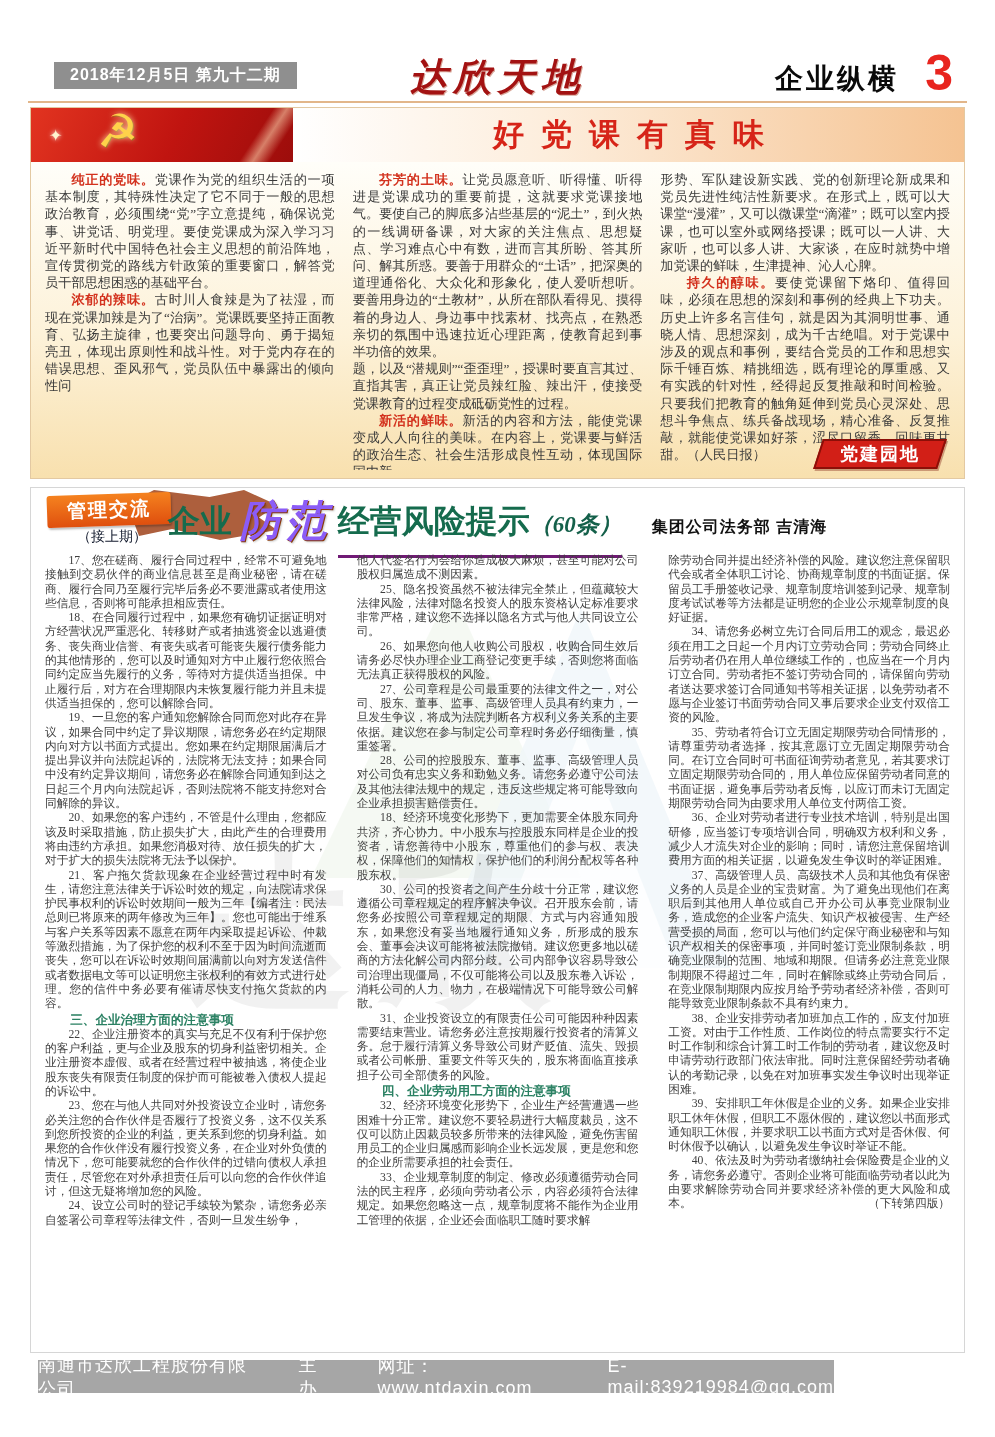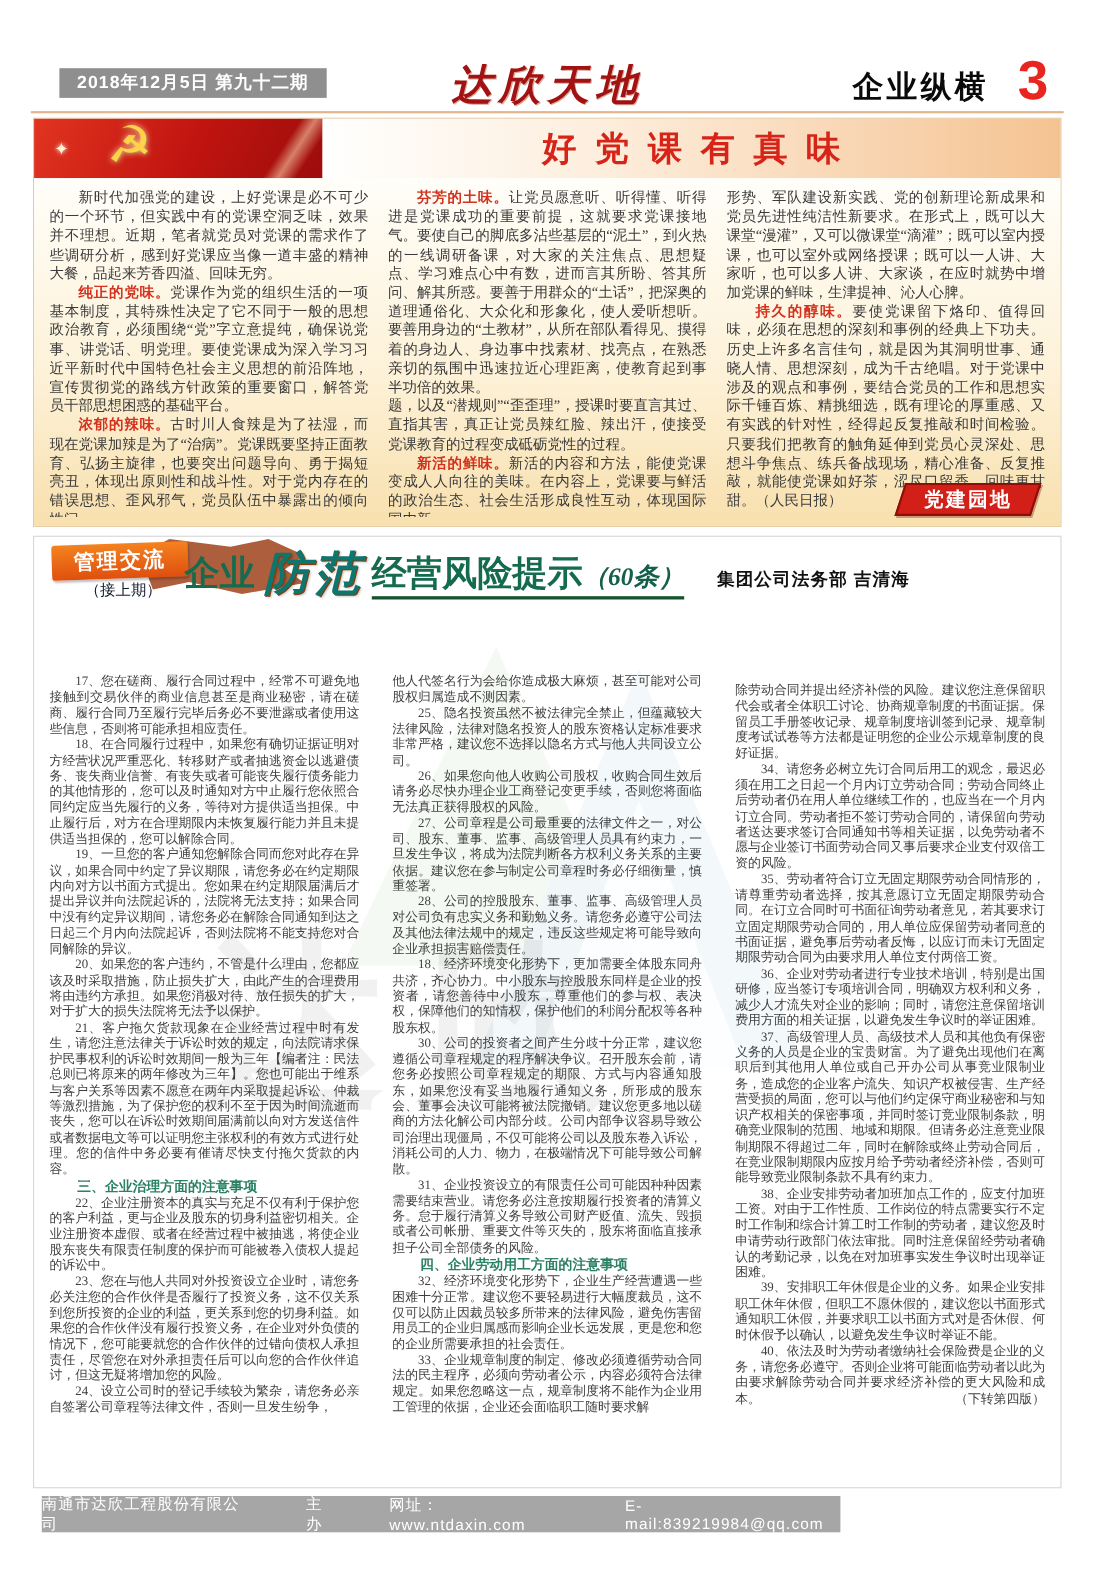--- a/index.html
+++ b/index.html
@@ -97,46 +97,46 @@
     background:linear-gradient(#f5821f,#df4f0e);color:#fff;font-weight:bold;font-size:19px;
     font-family:"Liberation Sans","DejaVu Sans",sans-serif;letter-spacing:2px;
     transform:rotate(-2deg);box-shadow:1px 2px 2px rgba(0,0,0,.25);
   }
   .cont-note{position:absolute;left:46px;top:40px;font-size:14px;color:#0f172a;}
   .a2-title{
     position:absolute;left:0;right:0;top:2px;text-align:center;white-space:nowrap;
   }
   .a2-title .t-qiye{font-size:32px;font-weight:bold;color:#156b4d;font-family:"Liberation Sans","DejaVu Sans",sans-serif;}
   .a2-title .t-fangfan{
-    font-size:42px;font-weight:bold;font-style:italic;color:#0f766e;
+    font-size:42px;font-weight:bold;font-style:italic;color:#8b5cf6;
     text-shadow:1px 1px 0 #8a3a0a,2px 2px 2px rgba(0,0,0,.2);letter-spacing:3px;margin:0 4px;
     position:relative;top:3px;
   }
-  .t-underlined{border-bottom:3px solid #14532d;padding-bottom:6px;}
+  .t-underlined{border-bottom:3px solid #701a75;padding-bottom:20px;}
   .a2-title .t-jingying{font-size:32px;font-weight:bold;color:#156b4d;font-family:"Liberation Sans","DejaVu Sans",sans-serif;}
   .a2-title .t-60{font-size:23px;font-weight:bold;font-style:italic;color:#14604a;}
   .a2-title .byline{
     margin-left:26px;font-size:16px;font-weight:bold;color:#111;
     font-family:"Liberation Sans","DejaVu Sans",sans-serif;letter-spacing:1px;
   }
   .a2-body{
     position:absolute;top:66px;left:0;right:0;bottom:6px;
-    display:flex;gap:30px;padding:0 14px;box-sizing:border-box;align-items:center;
+    display:flex;gap:30px;padding:0 14px;box-sizing:border-box;
   }
   .a2-body .col{flex:1;font-size:11.7px;line-height:14.3px;text-align:justify;color:#3f3f3f;overflow:hidden;position:relative;z-index:1;}
   .sec-heading{
     color:#2b8163;font-weight:bold;font-size:12.6px;text-indent:2em;margin:1px 0;
     font-family:"Liberation Sans","DejaVu Sans",sans-serif;
   }
   .end-note{float:right;}
 
   
   .page-footer{
-    position:absolute;top:1360px;left:38px;width:726px;height:33px;background:#a6a6a6;
-    color:#fff;font-family:"Liberation Sans","DejaVu Sans",sans-serif;font-size:14px;
+    position:absolute;top:1360px;left:38px;width:796px;height:33px;background:#a6a6a6;
+    color:#fff;font-family:"Liberation Sans","DejaVu Sans",sans-serif;font-size:18px;
     display:flex;align-items:center;justify-content:center;gap:46px;letter-spacing:1px;
   }
 </style>
 </head>
 <body>
 
 <div class="page-header">
   <div class="date-box">2018年12月5日  第九十二期</div>
   <div class="masthead">达欣天地</div>
   <div class="section-title">企业纵横</div>
@@ -148,21 +148,20 @@
   <div class="a1-banner">
     <div class="emblem-block">
       <span class="sparkle">✦</span>
       <span class="emblem">☭</span>
       <div class="streak"></div>
     </div>
     <div class="a1-title">好党课有真味</div>
   </div>
   <div class="a1-body">
       <div class="col">
-        <p class="para">新时代加强党的建设，上好党课是必不可少的一个环节，但实践中有的党课空洞乏味，效果并不理想。近期，笔者就党员对党课的需求作了些调研分析，感到好党课应当像一道丰盛的精神大餐，品起来芳香四溢、回味无穷。</p>
         <p class="para"><span class="lead">纯正的党味。</span>党课作为党的组织生活的一项基本制度，其特殊性决定了它不同于一般的思想政治教育，必须围绕“党”字立意提纯，确保说党事、讲党话、明党理。要使党课成为深入学习习近平新时代中国特色社会主义思想的前沿阵地，宣传贯彻党的路线方针政策的重要窗口，解答党员干部思想困惑的基础平台。</p>
         <p class="para"><span class="lead">浓郁的辣味。</span>古时川人食辣是为了祛湿，而现在党课加辣是为了“治病”。党课既要坚持正面教育、弘扬主旋律，也要突出问题导向、勇于揭短亮丑，体现出原则性和战斗性。对于党内存在的错误思想、歪风邪气，党员队伍中暴露出的倾向性问</p>
       </div>
       <div class="col">
         <p class="para"><span class="lead">芬芳的土味。</span>让党员愿意听、听得懂、听得进是党课成功的重要前提，这就要求党课接地气。要使自己的脚底多沾些基层的“泥土”，到火热的一线调研备课，对大家的关注焦点、思想疑点、学习难点心中有数，进而言其所盼、答其所问、解其所惑。要善于用群众的“土话”，把深奥的道理通俗化、大众化和形象化，使人爱听想听。要善用身边的“土教材”，从所在部队看得见、摸得着的身边人、身边事中找素材、找亮点，在熟悉亲切的氛围中迅速拉近心理距离，使教育起到事半功倍的效果。</p>
         <p class="para cont">题，以及“潜规则”“歪歪理”，授课时要直言其过、直指其害，真正让党员辣红脸、辣出汗，使接受党课教育的过程变成砥砺党性的过程。</p>
         <p class="para"><span class="lead">新活的鲜味。</span>新活的内容和方法，能使党课变成人人向往的美味。在内容上，党课要与鲜活的政治生态、社会生活形成良性互动，体现国际国内新</p>
       </div>
       <div class="col">
         <p class="para cont">形势、军队建设新实践、党的创新理论新成果和党员先进性纯洁性新要求。在形式上，既可以大课堂“漫灌”，又可以微课堂“滴灌”；既可以室内授课，也可以室外或网络授课；既可以一人讲、大家听，也可以多人讲、大家谈，在应时就势中增加党课的鲜味，生津提神、沁人心脾。</p>

